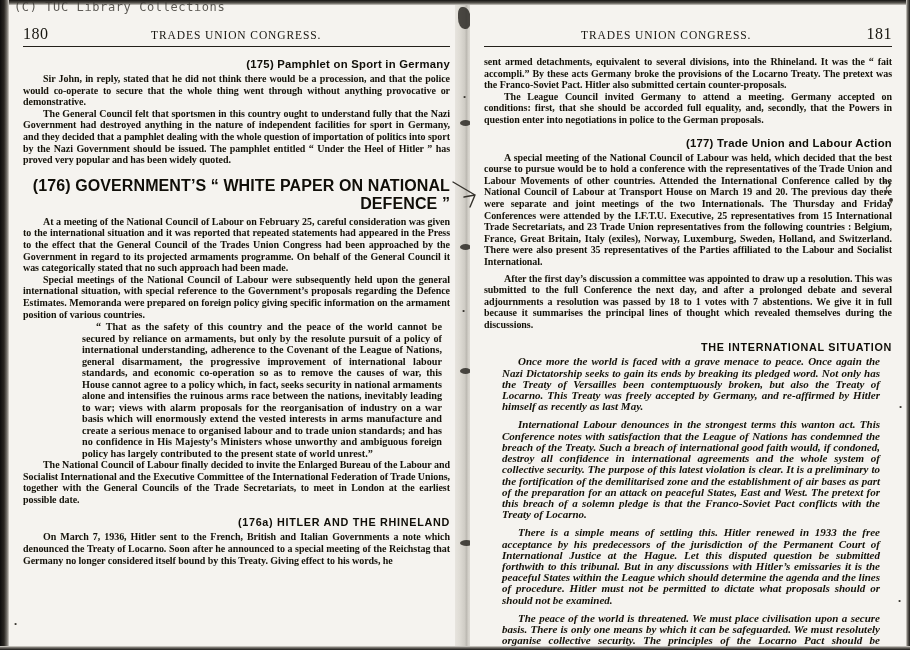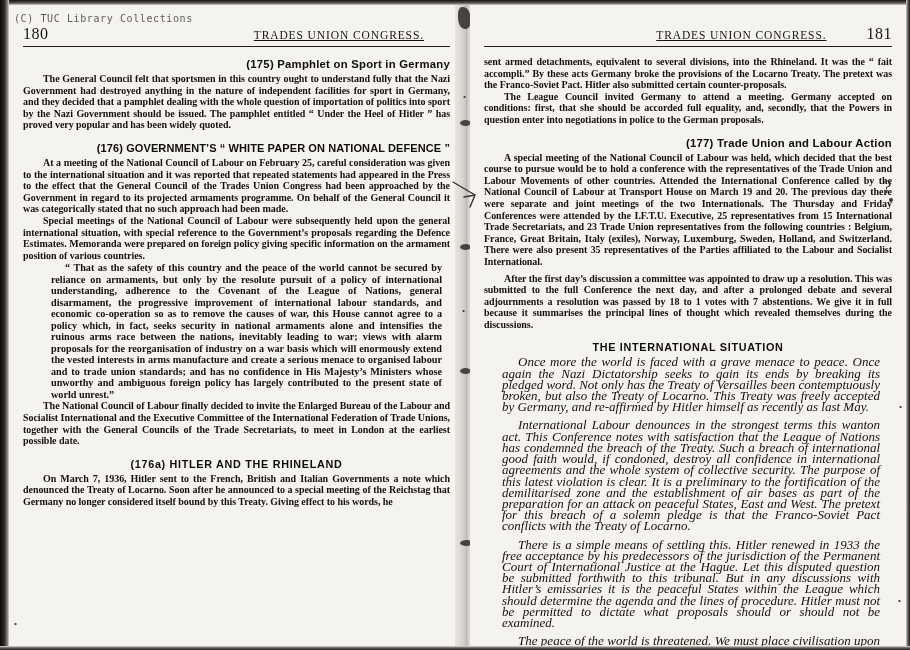--- a/index.html
+++ b/index.html
@@ -64,23 +64,23 @@
     background: #2e2b27; border-radius: 50%; opacity: .85;
   }
   .gutter .blotch.b1 { top: 7px;   height: 22px; width: 13px; left: 3px; border-radius: 30% 60% 40% 50%; }
   .gutter .blotch.b2 { top: 120px; height: 6px; }
   .gutter .blotch.b3 { top: 244px; height: 6px; }
   .gutter .blotch.b4 { top: 368px; height: 6px; }
   .gutter .blotch.b5 { top: 540px; height: 6px; width: 13px; }
 
   .watermark {
     position: absolute;
-    left: 14px; top: 13px;
+    left: 14px; top: 0;
     font-family: "DejaVu Sans Mono", monospace;
-    font-size: 10px;
+    font-size: 12px;
     letter-spacing: .6px;
     color: #3d3a35;
     opacity: .82;
     white-space: nowrap;
   }
 
   .content {
     position: absolute;
     left: 0; top: 0;
     padding: 0 14px;
@@ -93,23 +93,22 @@
     display: flex;
     align-items: baseline;
     font-size: 11.5px;
     letter-spacing: .9px;
     color: #17150f;
     padding-top: 20px;
   }
   .runhead .folio { font-size: 16px; letter-spacing: .5px; }
   .runhead .title {
     flex: 1;
-    text-align: right;
+    text-align: center;
     font-weight: 400;
-    text-decoration: underline;
   }
   .page-left  .runhead .title { padding-right: 26px; }
   .page-right .runhead .title { padding-left: 22px; }
   .page-right .runhead { flex-direction: row; }
   .page-right .runhead .folio { order: 2; margin-left: 40px; }
   .page-right .runhead .title { order: 1; }
 
   .rule {
     border: 0;
     border-top: 1.6px solid #23201a;
@@ -131,57 +130,57 @@
 
   h2.sec {
     margin: 11px 0 3px 0;
     font-family: "Liberation Sans", sans-serif;
     font-size: 11.3px;
     font-weight: 700;
     text-align: right;
     letter-spacing: .25px;
     color: #100e08;
   }
-  h2.sec.wide { letter-spacing: .1px; font-size: 11px; }
+  h2.sec.wide { letter-spacing: .1px; font-size: 16px; }
 
   h3.subsec {
     margin: 11px 0 3px 0;
     font-family: "Liberation Sans", sans-serif;
     font-size: 10.8px;
     font-weight: 700;
-    text-align: center;
+    text-align: right;
     letter-spacing: .7px;
     color: #100e08;
   }
 
   
   .quote {
     margin: 1px 0 0 0;
     padding-left: 28px;
     padding-right: 8px;
   }
   .quote p {
     margin: 0;
     font-size: 10.2px;
     line-height: 11.5px;
     text-align: justify;
     color: #141209;
     font-weight: 600;
   }
-  .quote p.indent { text-indent: 14px; }
+  .quote p.indent { text-indent: 14px; margin-left: 31px; }
 
   
   .resolution { margin-top: 2px; }
   .resolution p {
     margin: 0 0 7px 0;
     padding: 0 12px 0 18px;
-    font-size: 13px;
+    font-size: 11px;
     line-height: 11.2px;
     font-style: italic;
-    font-weight: 400;
+    font-weight: 700;
     text-align: justify;
     color: #141209;
     text-indent: 16px;
   }
 
   .gap { height: 5px; }
 
   
   .annot {
     position: absolute;
@@ -222,20 +221,21 @@
 
   <div class="page page-left">
     <div class="content">
       <div class="runhead">
         <span class="folio">180</span>
         <span class="title">TRADES UNION CONGRESS.</span>
       </div>
       <hr class="rule">
 
       <h2 class="sec">(175)   Pamphlet on Sport in Germany</h2>
+      <p class="body indent">Sir John, in reply, stated that he did not think there would be a procession, and that the police would co-operate to secure that the whole thing went through without anything provocative or demonstrative.</p>
       <p class="body indent">The General Council felt that sportsmen in this country ought to understand fully that the Nazi Government had destroyed anything in the nature of independent facilities for sport in Germany, and they decided that a pamphlet dealing with the whole question of importation of politics into sport by the Nazi Government should be issued. The pamphlet entitled “ Under the Heel of Hitler ” has proved very popular and has been widely quoted.</p>
 
       <h2 class="sec wide">(176) GOVERNMENT’S “ WHITE PAPER ON NATIONAL DEFENCE ”</h2>
       <p class="body indent">At a meeting of the National Council of Labour on February 25, careful consideration was given to the international situation and it was reported that repeated statements had appeared in the Press to the effect that the General Council of the Trades Union Congress had been approached by the Government in regard to its projected armaments programme.  On behalf of the General Council it was categorically stated that no such approach had been made.</p>
       <p class="body indent">Special meetings of the National Council of Labour were subsequently held upon the general international situation, with special reference to the Government’s proposals regarding the Defence Estimates.   Memoranda were prepared on foreign policy giving specific information on the armament position of various countries.</p>
 
       <div class="quote">
         <p class="indent">“ That as the safety of this country and the peace of the world cannot be secured by reliance on armaments, but only by the resolute pursuit of a policy of international understanding, adherence to the Covenant of the League of Nations, general disarmament, the progressive improvement of international labour standards, and economic co-operation so as to remove the causes of war, this House cannot agree to a policy which, in fact, seeks security in national armaments alone and intensifies the ruinous arms race between the nations, inevitably leading to war; views with alarm proposals for the reorganisation of industry on a war basis which will enormously extend the vested interests in arms manufacture and create a serious menace to organised labour and to trade union standards; and has no confidence in His Majesty’s Ministers whose unworthy and ambiguous foreign policy has largely contributed to the present state of world unrest.”</p>
       </div>
 

